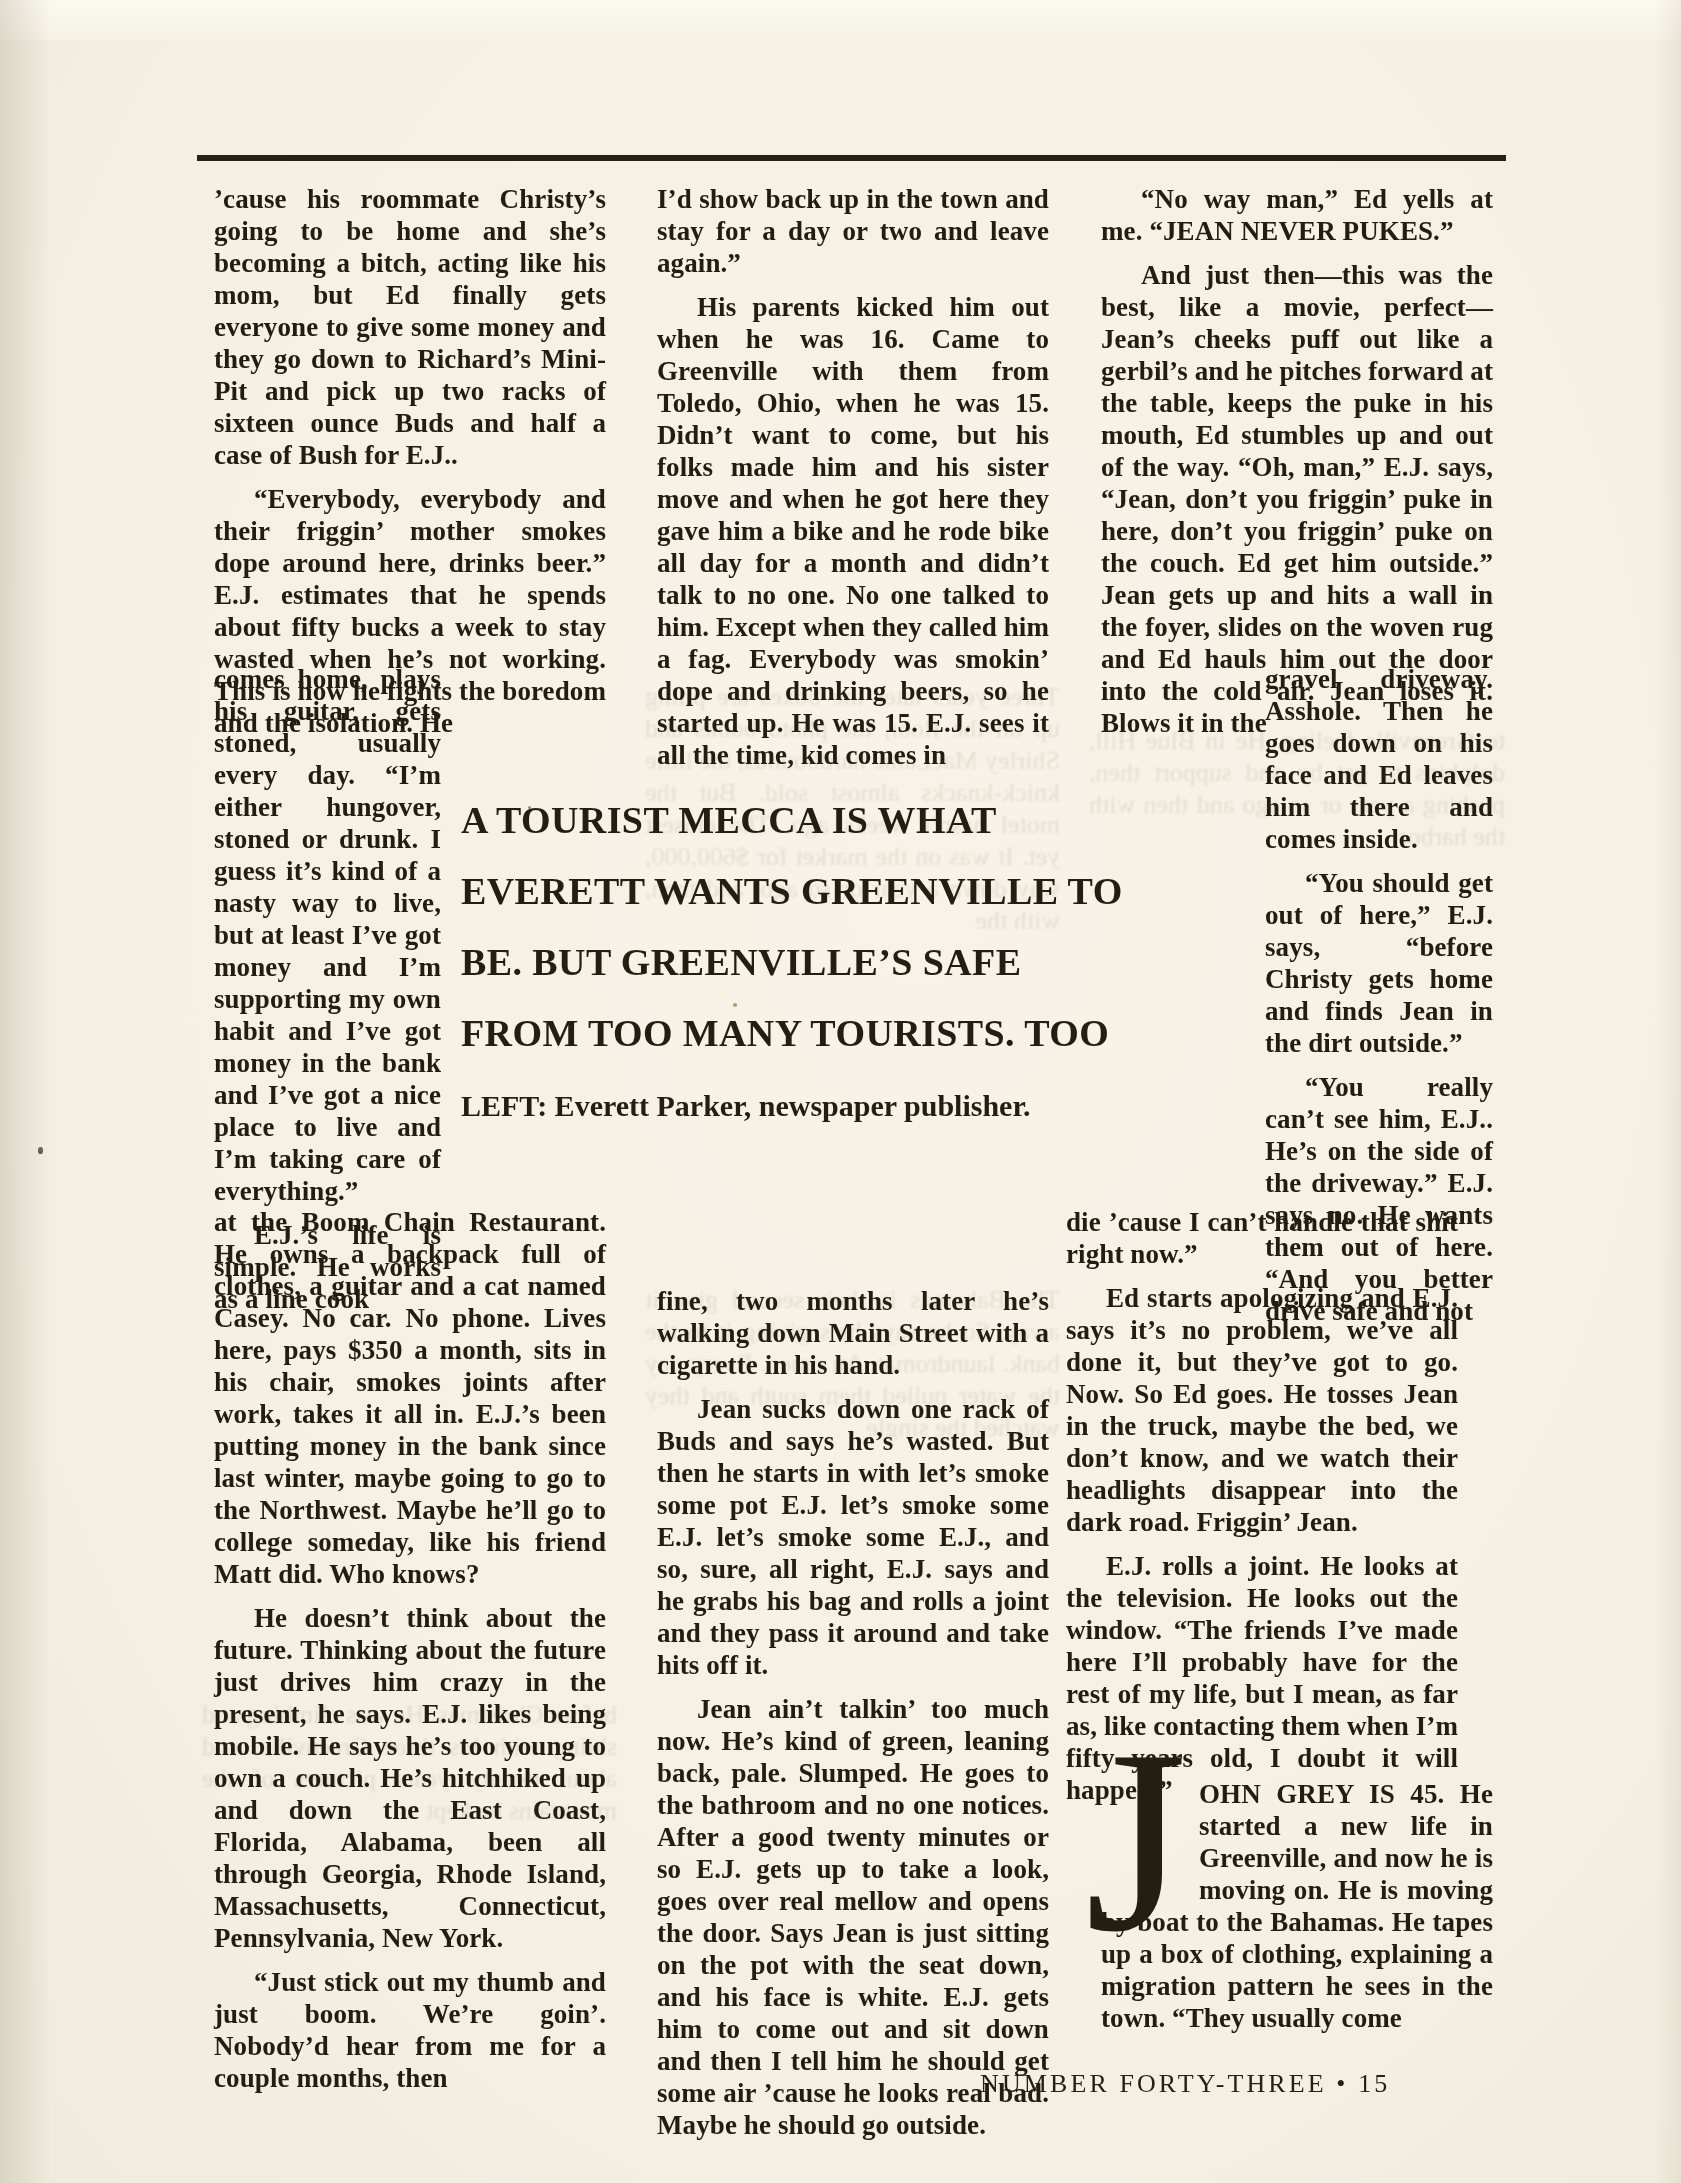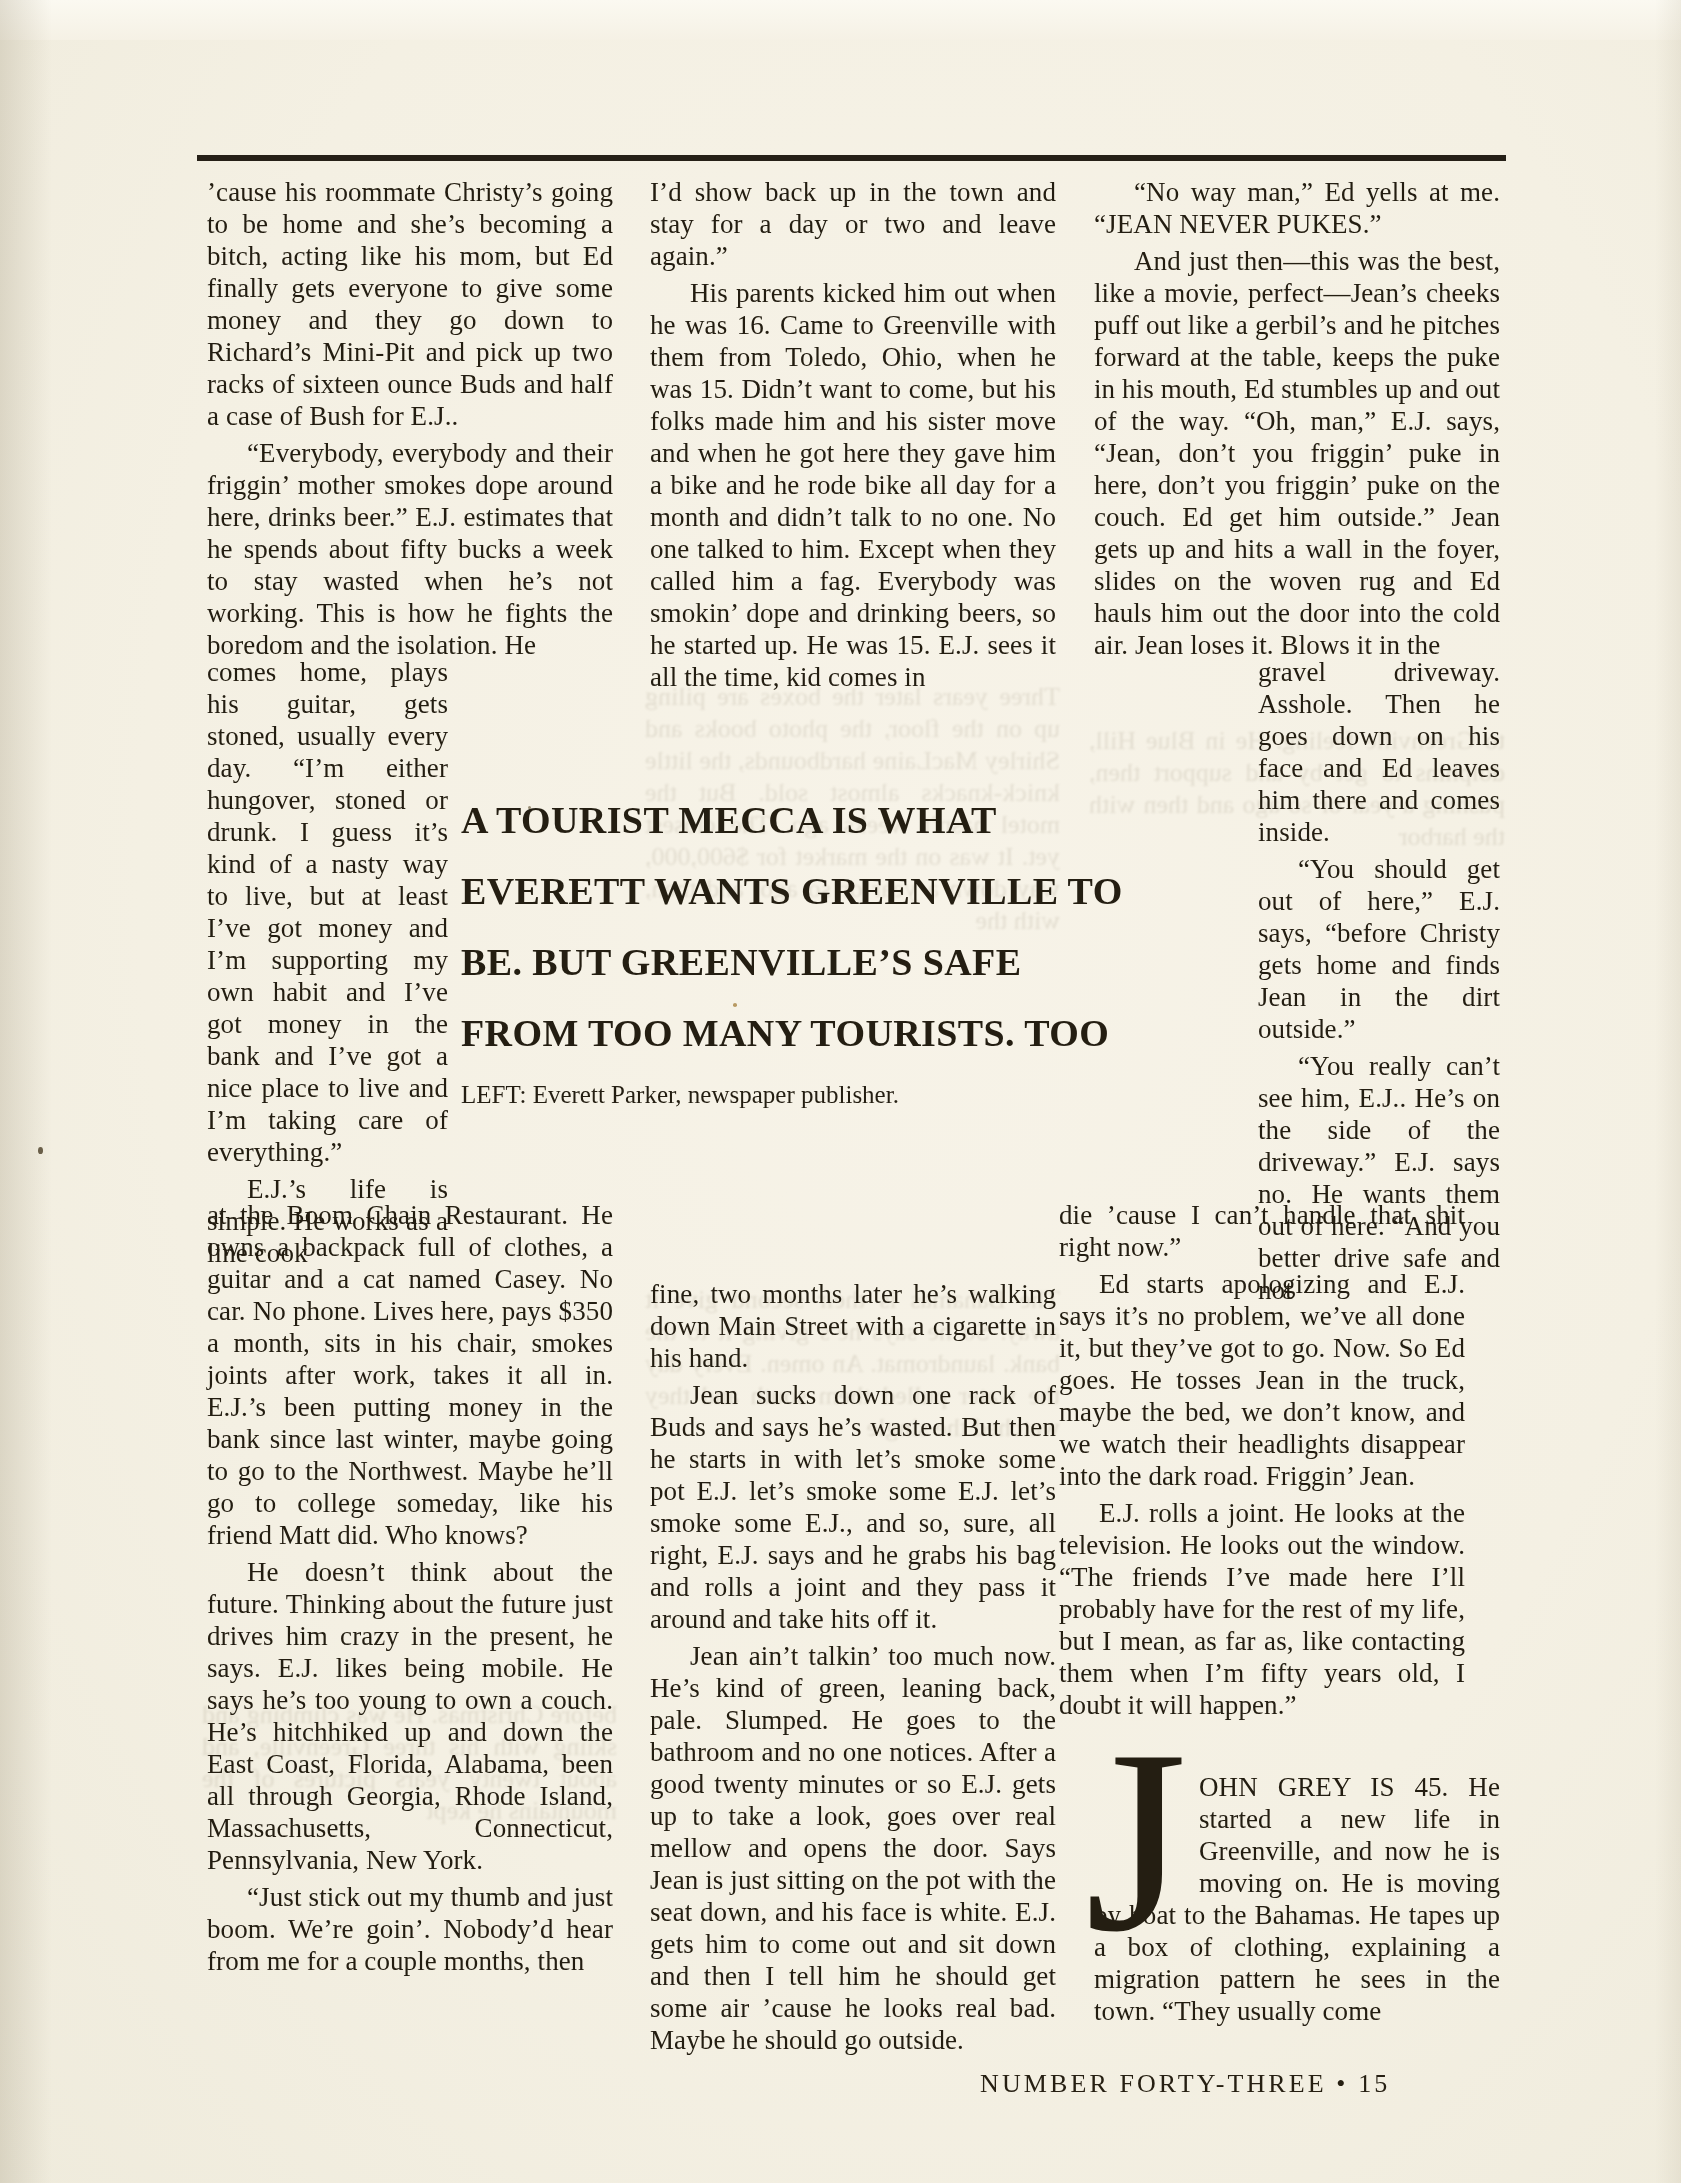--- a/index.html
+++ b/index.html
@@ -12,27 +12,27 @@
   .scan-top { position:absolute; left:0; top:0; width:100%; height:40px;
     background:linear-gradient(180deg,#fbf9f1, #f5f1e5); }
   .scan-left { position:absolute; left:0; top:0; width:52px; height:100%;
     background:linear-gradient(90deg, rgba(160,150,125,0.28), rgba(160,150,125,0.0)); }
   .scan-right { position:absolute; right:0; top:0; width:26px; height:100%;
     background:linear-gradient(270deg, rgba(170,160,135,0.15), rgba(170,160,135,0.0)); }
   .rule { position:absolute; left:197px; top:155px; width:1309px; height:5.7px; background:#262017; }
 
   .tblock { position:absolute; text-align:justify; font-size:27px; line-height:32px;
     letter-spacing:0.1px; z-index:2; }
-  .tblock p { margin:5px; padding:0; }
+  .tblock p { margin:12px; padding:0;font-weight:bold; }
   .tblock p.indent { text-indent:40px; }
 
   .pullquote { position:absolute; left:461px; top:785px; width:664px; text-align:left;
     z-index:3; color:#241e12; }
   .pq-line { font-weight:bold; font-size:38px; line-height:71px; letter-spacing:0.4px; white-space:nowrap; }
-  .pq-caption { font-weight:normal; font-size:25px; line-height:31px; margin-top:10px; }
+  .pq-caption { font-weight:bold; font-size:30px; line-height:31px; margin-top:21px; }
 
   .dropcap-letter { position:absolute; left:1085px; top:1710px; font-size:262px; line-height:1;
     z-index:3; color:#241e12; }
   .dc-spacer { float:left; width:110px; height:128px; }
 
   .footer { position:absolute; right:177px; top:2069px; width:524px; 
     font-size:26px; letter-spacing:3.1px; color:#261f12; z-index:2; white-space:nowrap; }
 
   .ghost { position:absolute; z-index:1; transform:scaleX(-1); filter:blur(1.3px); opacity:0.12;
     font-size:26px; line-height:32px; text-align:justify; color:#584a2e; }

